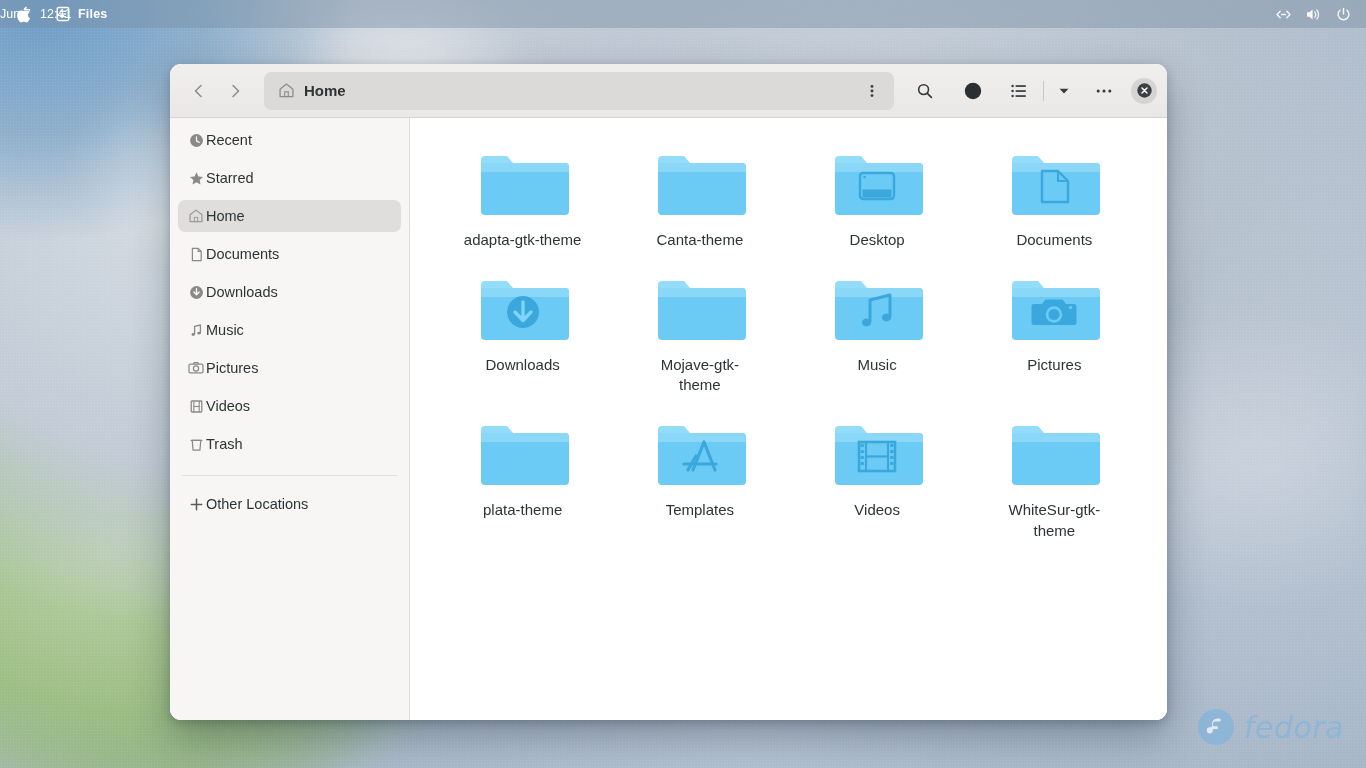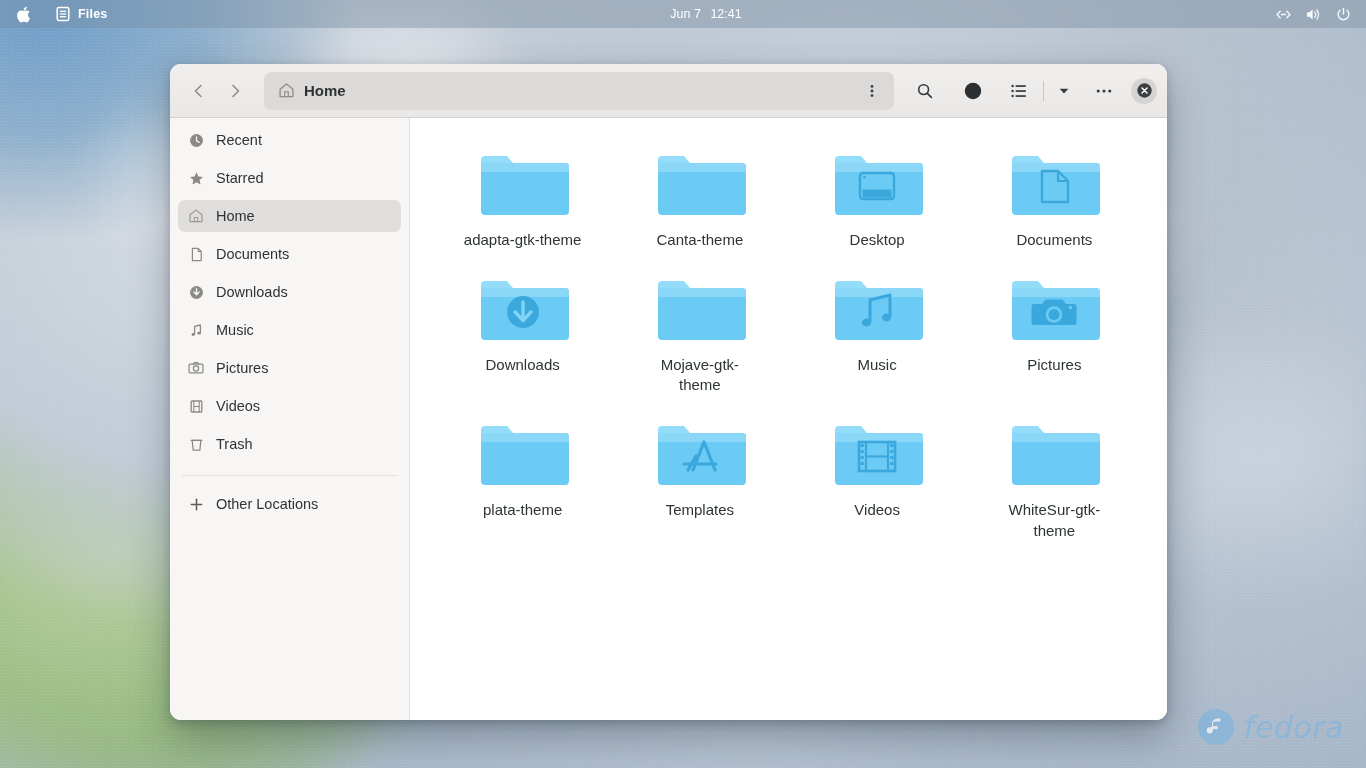--- a/index.html
+++ b/index.html
@@ -53,22 +53,22 @@
     color: #ffffff; font-size: 12.5px; z-index: 50;
   }
   #panel-left { display: flex; align-items: center; height: 28px; }
   .panel-btn {
     display: flex; align-items: center; gap: 7px;
     height: 28px; padding: 0 10px; color: #fff;
   }
   #apple-btn { padding-left: 16px; padding-right: 14px; }
   #files-btn { font-weight: bold; letter-spacing: .2px; }
   #panel-center {
-    position: absolute; left: 0; right: 0; text-align: center;
-    font-size: 12.5px; pointer-events: none; padding-left: 46px;
+    position: absolute; left: 0; right: 0; 
+    font-size: 12.5px; pointer-events: none;
   }
   #panel-center span { display: inline-block; }
   .clock-date { margin-right: 6px; }
   #panel-right {
     position: absolute; right: 10px; top: 0; height: 28px;
     display: flex; align-items: center; gap: 4px;
   }
   .panel-ico { width: 26px; height: 28px; display: flex; align-items: center; justify-content: center; opacity: .92; }
 
   
@@ -114,21 +114,21 @@
   }
   #win-body { flex: 1 1 auto; display: flex; min-height: 0; }
 
   
   #sidebar {
     width: 240px; flex: 0 0 240px; background: #f7f6f5;
     border-right: 1px solid #dedcda; padding: 6px 8px 0 8px;
     display: flex; flex-direction: column;
   }
   .side-item {
-    display: flex; align-items: center; gap: 12px;
+    display: flex; align-items: center; gap: 2px;
     height: 32px; padding: 0 10px; border-radius: 7px;
     font-size: 14.5px; color: #2e3436; margin-bottom: 6px;
   }
   .side-item.active { background: #dfdedc; }
   .side-icon { width: 16px; height: 16px; display: flex; align-items: center; justify-content: center; color: #8a8987; flex: 0 0 16px; }
   .side-item.active .side-icon { color: #9b9a98; }
   #side-sep { height: 1px; background: #e2e0de; margin: 9px 4px 12px 4px; }
 
   
   #content {

